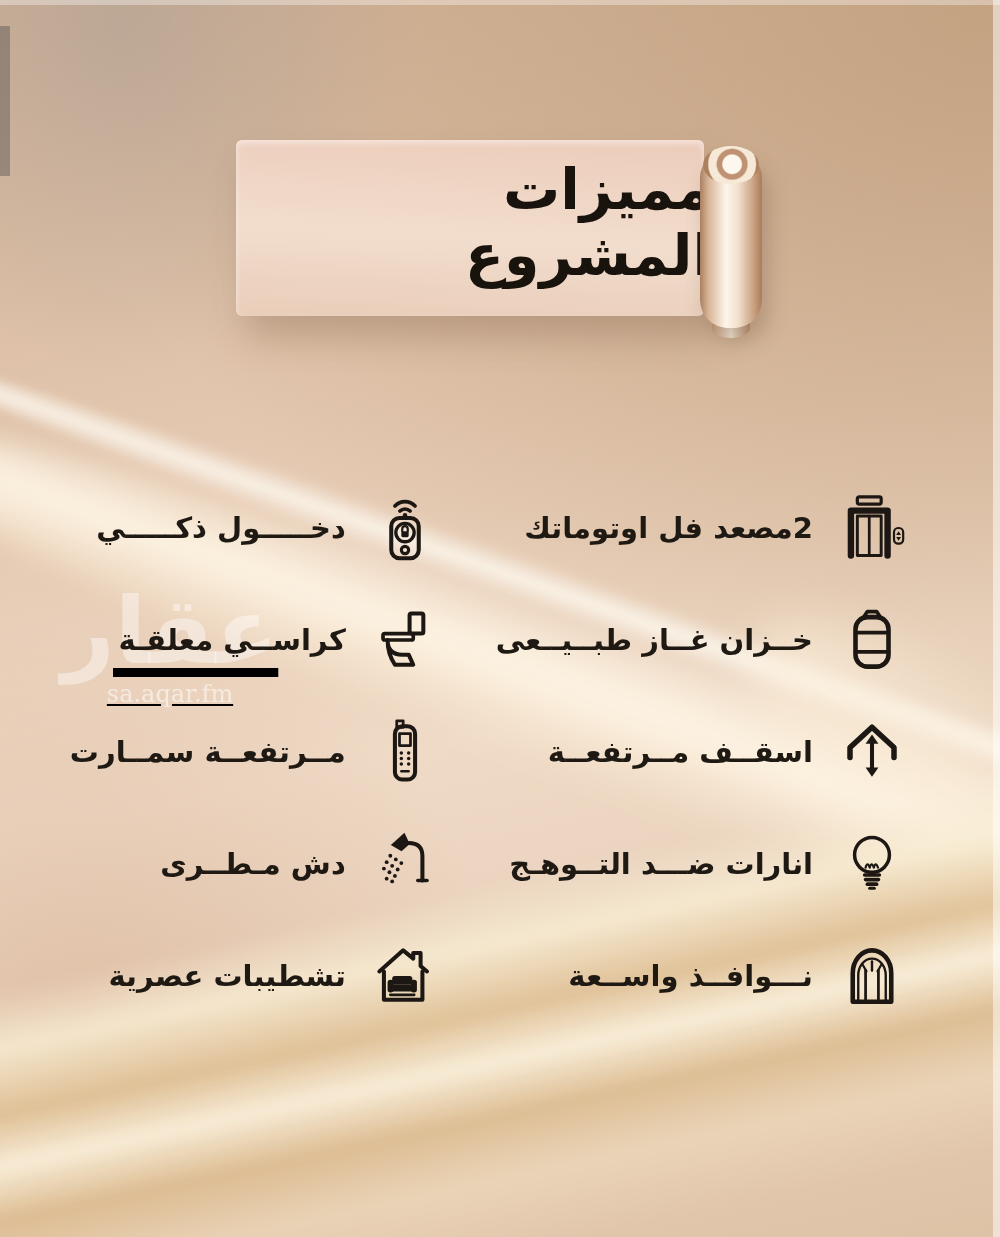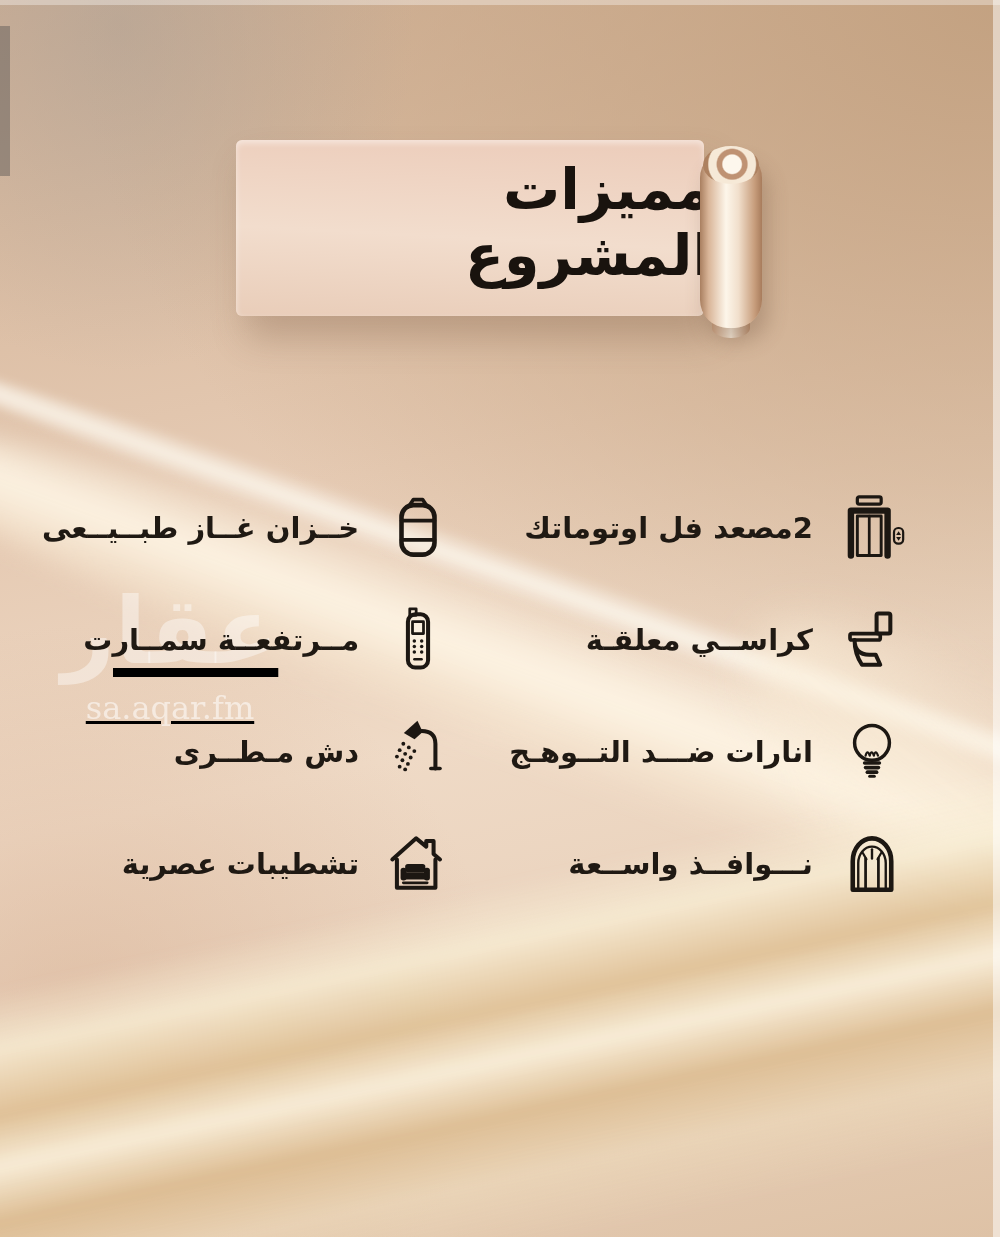--- a/index.html
+++ b/index.html
@@ -27,21 +27,21 @@
   .gold{position:absolute;left:-120px;top:1020px;width:1600px;height:360px;transform-origin:left center;
     transform:rotate(-12deg);filter:blur(5px);
     background:linear-gradient(180deg,rgba(246,232,205,0) 0%,rgba(247,236,211,.85) 16%,rgba(222,191,146,.85) 34%,rgba(250,240,219,.9) 48%,rgba(219,186,140,.8) 63%,rgba(240,222,189,.5) 80%,rgba(240,222,189,0) 100%);}
   .edge-left{position:absolute;left:0;top:26px;width:10px;height:150px;background:#6b645e;opacity:.55;}
   .edge-right{position:absolute;right:0;top:0;width:7px;height:100%;background:rgba(255,255,255,.5);}
   .edge-top{position:absolute;left:0;top:0;width:100%;height:5px;background:rgba(255,255,255,.35);}
 
   
   .wm{position:absolute;left:60px;top:586px;width:220px;text-align:center;z-index:2;pointer-events:none;text-decoration:underline;}
   .wm-logo{font-size:92px;font-weight:bold;color:rgba(255,255,255,.42);line-height:1;}
-  .wm-url{font-family:"DejaVu Serif",serif;font-size:32px;color:rgba(255,255,255,.55);margin-top:11px;direction:ltr;}
+  .wm-url{font-family:"DejaVu Serif",serif;font-size:24px;color:rgba(255,255,255,.55);margin-top:2px;direction:ltr;}
 
   
   .banner{position:absolute;left:236px;top:140px;width:468px;height:176px;z-index:3;
     background:linear-gradient(183deg,#ecccba 0%,#f2ddcd 55%,#e9cdb9 100%);
     border-radius:6px;box-shadow:10px 22px 34px rgba(110,80,58,.28), inset 0 3px 6px rgba(255,255,255,.5);
     display:flex;align-items:center;justify-content:center;}
   .banner-title{font-size:57px;font-weight:bold;color:#19130e;letter-spacing:-1px;transform:translate(8px,-6px);}
   .curl{position:absolute;left:700px;top:150px;width:62px;height:178px;z-index:4;border-radius:28px;
     background:linear-gradient(90deg,#a97f60 0%,#d9b598 14%,#fdf6ea 42%,#f1dfcc 62%,#c79d7c 88%,#a87c5c 100%);
     box-shadow:6px 14px 20px rgba(110,80,58,.3);}
@@ -97,20 +97,35 @@
         <rect class="stroke" x="20" y="23" width="26" height="43" stroke-width="3.2"></rect>
         <line class="stroke" x1="33" y1="23" x2="33" y2="66" stroke-width="3"></line>
         <rect class="stroke" x="60" y="36" width="10" height="17" rx="4.5" stroke-width="2.4"></rect>
         <polygon class="fillv" points="65,39.5 62.3,43.5 67.7,43.5"></polygon>
         <polygon class="fillv" points="65,49.8 62.3,45.8 67.7,45.8"></polygon>
       </svg>
     </span>
     <span class="lbl">2مصعد فل اوتوماتك</span>
   </div>
 
+  <div class="cell">
+    <span class="ic">
+      <svg viewBox="0 0 72 72">
+        <path class="stroke" d="M25 12 a15 15 0 0 1 22 0" stroke-width="4"></path>
+        <path class="stroke" d="M30.5 17.5 a8 8 0 0 1 11 0" stroke-width="4"></path>
+        <circle class="fillv" cx="36" cy="22" r="2.4"></circle>
+        <rect class="stroke" x="21" y="25" width="30" height="44" rx="9" stroke-width="4.4"></rect>
+        <circle class="stroke" cx="36" cy="41" r="10" stroke-width="3.6"></circle>
+        <path class="stroke" d="M33 39.5 v-2.5 a3 3 0 0 1 6 0 v2.5" stroke-width="2.4"></path>
+        <rect class="fillv" x="32" y="39.5" width="8" height="6.5" rx="1.5"></rect>
+        <circle class="stroke" cx="36" cy="60" r="4" stroke-width="3.4"></circle>
+      </svg>
+    </span>
+    <span class="lbl">دخـــــول ذكـــــي</span>
+  </div>
 
   <div class="cell">
     <span class="ic">
       <svg viewBox="0 0 72 72">
         <path class="stroke" d="M27 11 l4 -6 h10 l4 6" stroke-width="4"></path>
         <rect class="stroke" x="18" y="11" width="36" height="54" rx="13" stroke-width="5"></rect>
         <line class="stroke" x1="18" y1="28" x2="54" y2="28" stroke-width="4"></line>
         <line class="stroke" x1="18" y1="49" x2="54" y2="49" stroke-width="4"></line>
       </svg>
     </span>
@@ -121,20 +136,31 @@
     <span class="ic">
       <svg viewBox="0 0 72 72">
         <rect class="stroke" x="41" y="7" width="15" height="22" rx="2" stroke-width="4.4"></rect>
         <rect class="stroke" x="12" y="29" width="33" height="7" rx="2" stroke-width="4"></rect>
         <path class="stroke" d="M17 36 q0 16 16 16 h7 l5 11 H25 q-8 -12 -8 -27" stroke-width="4.4"></path>
       </svg>
     </span>
     <span class="lbl">كراســي معلقـة</span>
   </div>
 
+  <div class="cell">
+    <span class="ic">
+      <svg viewBox="0 0 72 72">
+        <path class="stroke" d="M12 42 V31 L36 9 L60 31 V42" stroke-width="6"></path>
+        <line class="stroke" x1="36" y1="25" x2="36" y2="55" stroke-width="4.4"></line>
+        <polygon class="fillv" points="36,17 29,27 43,27"></polygon>
+        <polygon class="fillv" points="36,63 29,53 43,53"></polygon>
+      </svg>
+    </span>
+    <span class="lbl">اسقــف مــرتفعــة</span>
+  </div>
 
   <div class="cell">
     <span class="ic">
       <svg viewBox="0 0 72 72">
         <rect class="stroke" x="27" y="2" width="7" height="7" stroke-width="3"></rect>
         <rect class="stroke" x="25" y="8" width="22" height="58" rx="8" stroke-width="4.4"></rect>
         <rect class="stroke" x="30" y="16" width="12" height="13" stroke-width="3"></rect>
         <circle class="fillv" cx="32" cy="37" r="1.9"></circle>
           <circle class="fillv" cx="40" cy="37" r="1.9"></circle>
         <circle class="fillv" cx="32" cy="43" r="1.9"></circle>

